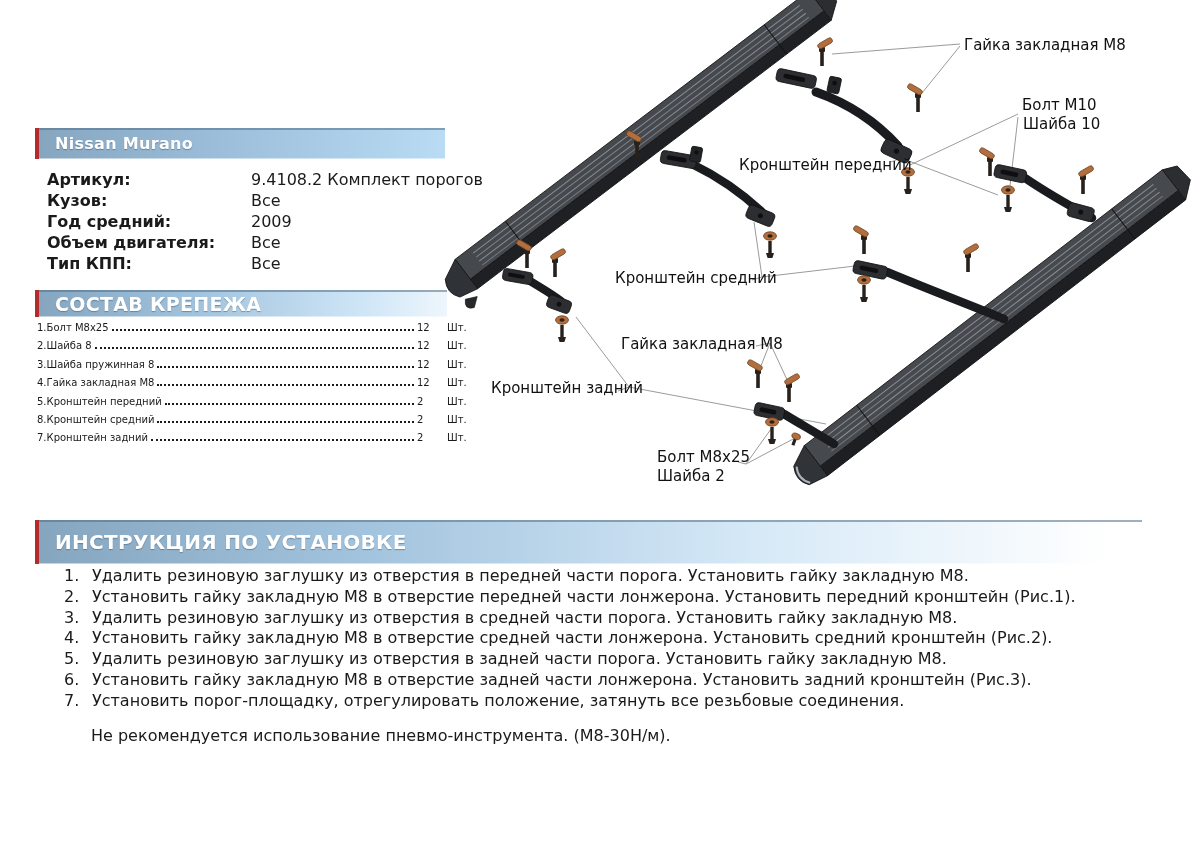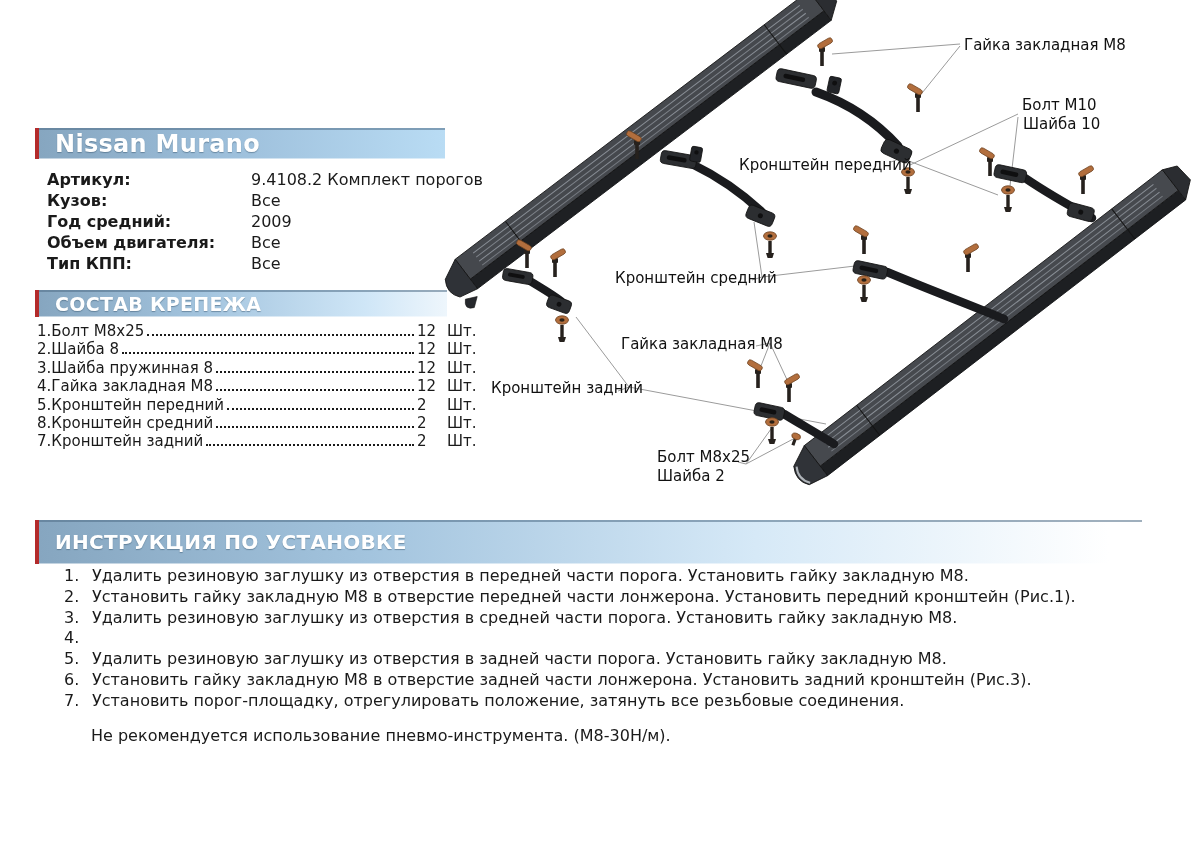--- a/index.html
+++ b/index.html
@@ -15,37 +15,37 @@
     position:absolute; display:flex; align-items:center;
     border-left:4px solid #b32b2b;
     background:linear-gradient(90deg,#86a6c0 0%,#9cbeda 45%,#b9dcf4 100%);
     box-shadow:inset 0 2px 0 rgba(80,110,135,.55), inset 0 -1px 0 rgba(255,255,255,.5);
   }
   .bar .t {
     color:#ffffff; font-weight:bold; padding-left:16px; letter-spacing:.3px;
     text-shadow:0 1px 1px rgba(55,85,110,.5); white-space:nowrap;
   }
   #bar-product { left:35px; top:128px; width:406px; height:31px; }
-  #bar-product .t { font-size:24px; }
+  #bar-product .t { font-size:16px; }
   #bar-hardware { left:35px; top:290px; width:408px; height:27px;
     background:linear-gradient(90deg,#86a6c0 0%,#a3c4de 40%,#cfe6f7 80%,#eef6fc 100%);text-align:right; }
   #bar-hardware .t { font-size:19px; }
   #bar-install { left:35px; top:520px; width:1103px; height:44px;
     background:linear-gradient(90deg,#86a6c0 0%,#a3c4de 30%,#d6e9f7 65%,#ffffff 97%); }
   #bar-install .t { font-size:20px; }
 
   
   .specs { position:absolute; left:47px; top:170px; }
   .spec-row { display:flex; height:21px; font-size:16px; align-items:flex-start; }
   .spec-label { width:180px; font-weight:bold; white-space:nowrap; }
   .spec-value { white-space:nowrap;margin-left:24px; }
 
   
   .parts { position:absolute; left:37px; top:322px; width:446px; }
-  .part-row { display:flex; align-items:baseline; height:18.4px; font-size:15px; }
+  .part-row { display:flex; align-items:baseline; height:18.4px; font-size:10px; }
   .part-name { white-space:nowrap; }
   .part-dots { flex:1; border-bottom:2px dotted #1a1a1a; margin:0 3px 3px 3px; }
   .part-qty { width:30px; flex:none; }
   .part-unit { width:36px; flex:none; }
 
   
   .steps { position:absolute; left:64px; top:566px; width:1120px; }
   .step { display:flex; height:20.8px; font-size:16px; white-space:nowrap; }
   .step-num { width:28px; flex:none; }
   .note { position:absolute; left:64px; top:726px; font-size:16px; white-space:nowrap;margin-left:27px; }
@@ -314,20 +314,21 @@
     <div class="step">
       <span class="step-num">2.</span>
       <span class="step-text">Установить гайку закладную М8 в отверстие передней части лонжерона. Установить передний кронштейн (Рис.1).</span>
     </div>
     <div class="step">
       <span class="step-num">3.</span>
       <span class="step-text">Удалить резиновую заглушку из отверстия в средней части порога. Установить гайку закладную М8.</span>
     </div>
     <div class="step">
       <span class="step-num">4.</span>
+      <span class="step-text">Установить гайку закладную М8 в отверстие средней части лонжерона. Установить средний кронштейн (Рис.2).</span>
     </div>
     <div class="step">
       <span class="step-num">5.</span>
       <span class="step-text">Удалить резиновую заглушку из отверстия в задней части порога. Установить гайку закладную М8.</span>
     </div>
     <div class="step">
       <span class="step-num">6.</span>
       <span class="step-text">Установить гайку закладную М8 в отверстие задней части лонжерона. Установить задний кронштейн (Рис.3).</span>
     </div>
     <div class="step">

